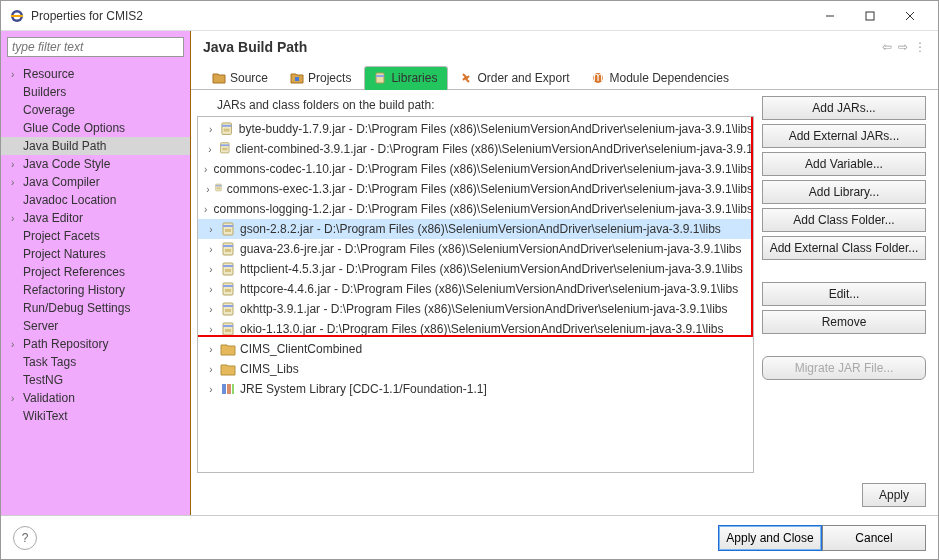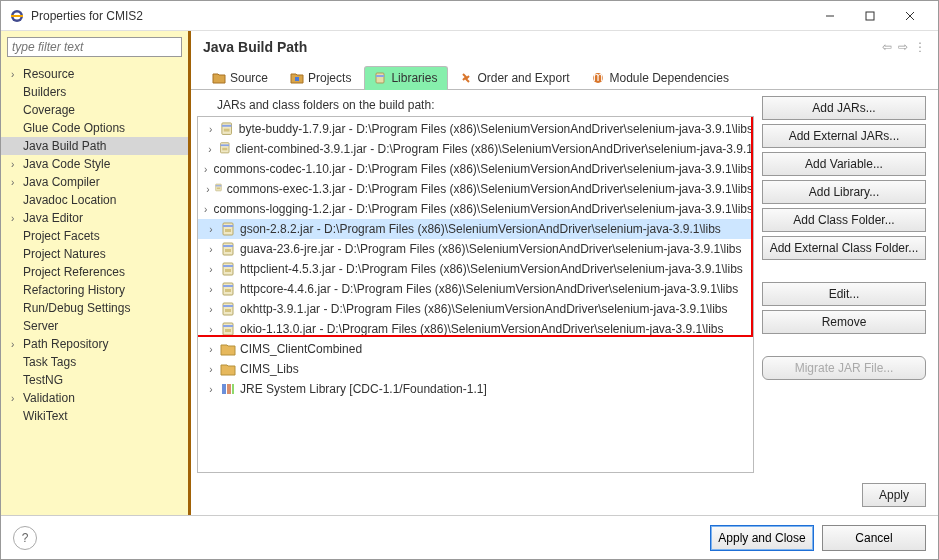--- a/index.html
+++ b/index.html
@@ -2,55 +2,55 @@
 <html><head>
 <meta charset="utf-8">
 <style>
 * { box-sizing: border-box; margin: 0; padding: 0; font-family: "Segoe UI", Tahoma, sans-serif; font-size: 12px; }
 body { background: #fff; width: 939px; height: 560px; overflow: hidden; border: 1px solid #999; display: flex; flex-direction: column; }
 .titlebar { height: 30px; display: flex; align-items: center; padding: 0 8px; background: #fff; border-bottom: 1px solid #e0e0e0; }
 .titlebar .icon { width: 16px; height: 16px; margin-right: 6px; }
 .titlebar .title { flex: 1; color: #333; }
 .titlebar .ctl { width: 40px; height: 28px; display: flex; align-items: center; justify-content: center; color: #333; }
 .body { flex: 1; display: flex; overflow: hidden; }
-.sidebar { width: 190px; border-right: 3px solid #a16207; display: flex; flex-direction: column; background: #fef9c3; }
+.sidebar { width: 190px; border-right: 1px solid #a16207; display: flex; flex-direction: column; background: #f0abfc; }
 .filter { margin: 6px; }
 .filter input { width: 100%; padding: 2px 4px; border: 1px solid #999; color: #666; font-style: italic; }
 .tree { flex: 1; overflow: auto; padding: 2px 0; }
 .tree .item { display: flex; align-items: center; height: 18px; padding-left: 10px; cursor: default; color: #333; white-space: nowrap; }
 .tree .item.selected { background: #d6d6d6; }
 .tree .item .chev { width: 10px; display: inline-block; color: #666; font-size: 10px; }
 .tree .item .lbl { padding-left: 2px; }
 .main { flex: 1; display: flex; flex-direction: column; overflow: hidden; }
 .header { display: flex; align-items: center; padding: 8px 12px 4px 12px; }
 .header .htitle { font-weight: bold; font-size: 14px; color: #333; flex: 1; }
 .header .harrow { color: #999; margin-left: 6px; }
 .tabs { display: flex; align-items: flex-end; padding: 6px 12px 0 12px; border-bottom: 1px solid #bbb; gap: 2px; }
 .tab { display: flex; align-items: center; gap: 4px; padding: 4px 10px 5px 8px; border: 1px solid transparent; border-bottom: none; border-radius: 3px 3px 0 0; color: #333; cursor: default; position: relative; top: 1px; }
-.tab.active { background: #86efac; border-color: #bbb; }
+.tab.active { background: #22c55e; border-color: #bbb; }
 .tab .ticon { width: 14px; height: 14px; }
 .content { flex: 1; display: flex; overflow: hidden; padding: 6px 12px 6px 6px; }
 .jarsection { flex: 1; display: flex; flex-direction: column; overflow: hidden; }
 .jarlabel { margin: 2px 4px 4px 20px; color: #333; }
 .jarbox { flex: 1; border: 1px solid #bbb; overflow: hidden; display: flex; flex-direction: column; position: relative; }
 .redbox { position: absolute; border: 2px solid #e00; top: -2px; left: -2px; right: 0; height: 222px; pointer-events: none; z-index: 5; }
 .jarlist { flex: 1; overflow-x: scroll; overflow-y: auto; padding: 2px 0; }
 .jaritem { display: flex; align-items: center; height: 20px; white-space: nowrap; color: #333; cursor: default; }
 .jaritem.selected { background: #cde6ff; }
 .jaritem .chev { width: 14px; display: inline-flex; justify-content: center; color: #666; font-size: 10px; margin-left: 6px; }
 .jaritem .jicon { width: 16px; height: 16px; margin: 0 4px 0 2px; }
 .btncol { width: 164px; display: flex; flex-direction: column; gap: 4px; margin-left: 8px; }
 .btn { height: 24px; border: 1px solid #999; background: linear-gradient(#fafafa,#e6e6e6); color: #222; display: flex; align-items: center; justify-content: center; cursor: default; }
 .btn.disabled { color: #aaa; border-radius: 6px; }
 .spacer { height: 14px; }
 .applyrow { display: flex; justify-content: flex-end; padding: 4px 12px 8px 0; }
 .footer { border-top: 1px solid #ccc; height: 44px; display: flex; align-items: center; padding: 0 12px; }
 .footer .help { width: 24px; height: 24px; border: 1px solid #aaa; border-radius: 12px; display: flex; align-items: center; justify-content: center; color: #666; }
 .footer .fspacer { flex: 1; }
-.footer .fbtn { height: 26px; min-width: 104px; border: 1px solid #888; background: linear-gradient(#fafafa,#e6e6e6); display: flex; align-items: center; justify-content: center; margin-left: 8px; }
+.footer .fbtn { height: 26px; min-width: 104px; border: 1px solid #888; background: linear-gradient(#fafafa,#e6e6e6); display: flex; align-items: center; justify-content: center; }
 .footer .fbtn.default { border: 1px solid #1e6fd6; box-shadow: 0 0 0 1px #7db3ef inset; }
 </style>
 </head>
 <body>
 
 <div class="titlebar">
   <span class="icon">
     <svg viewBox="0 0 16 16">
         <circle cx="8" cy="8" r="6" fill="#424b8f"></circle>
         <circle cx="8" cy="8" r="3.5" fill="#fff"></circle>

